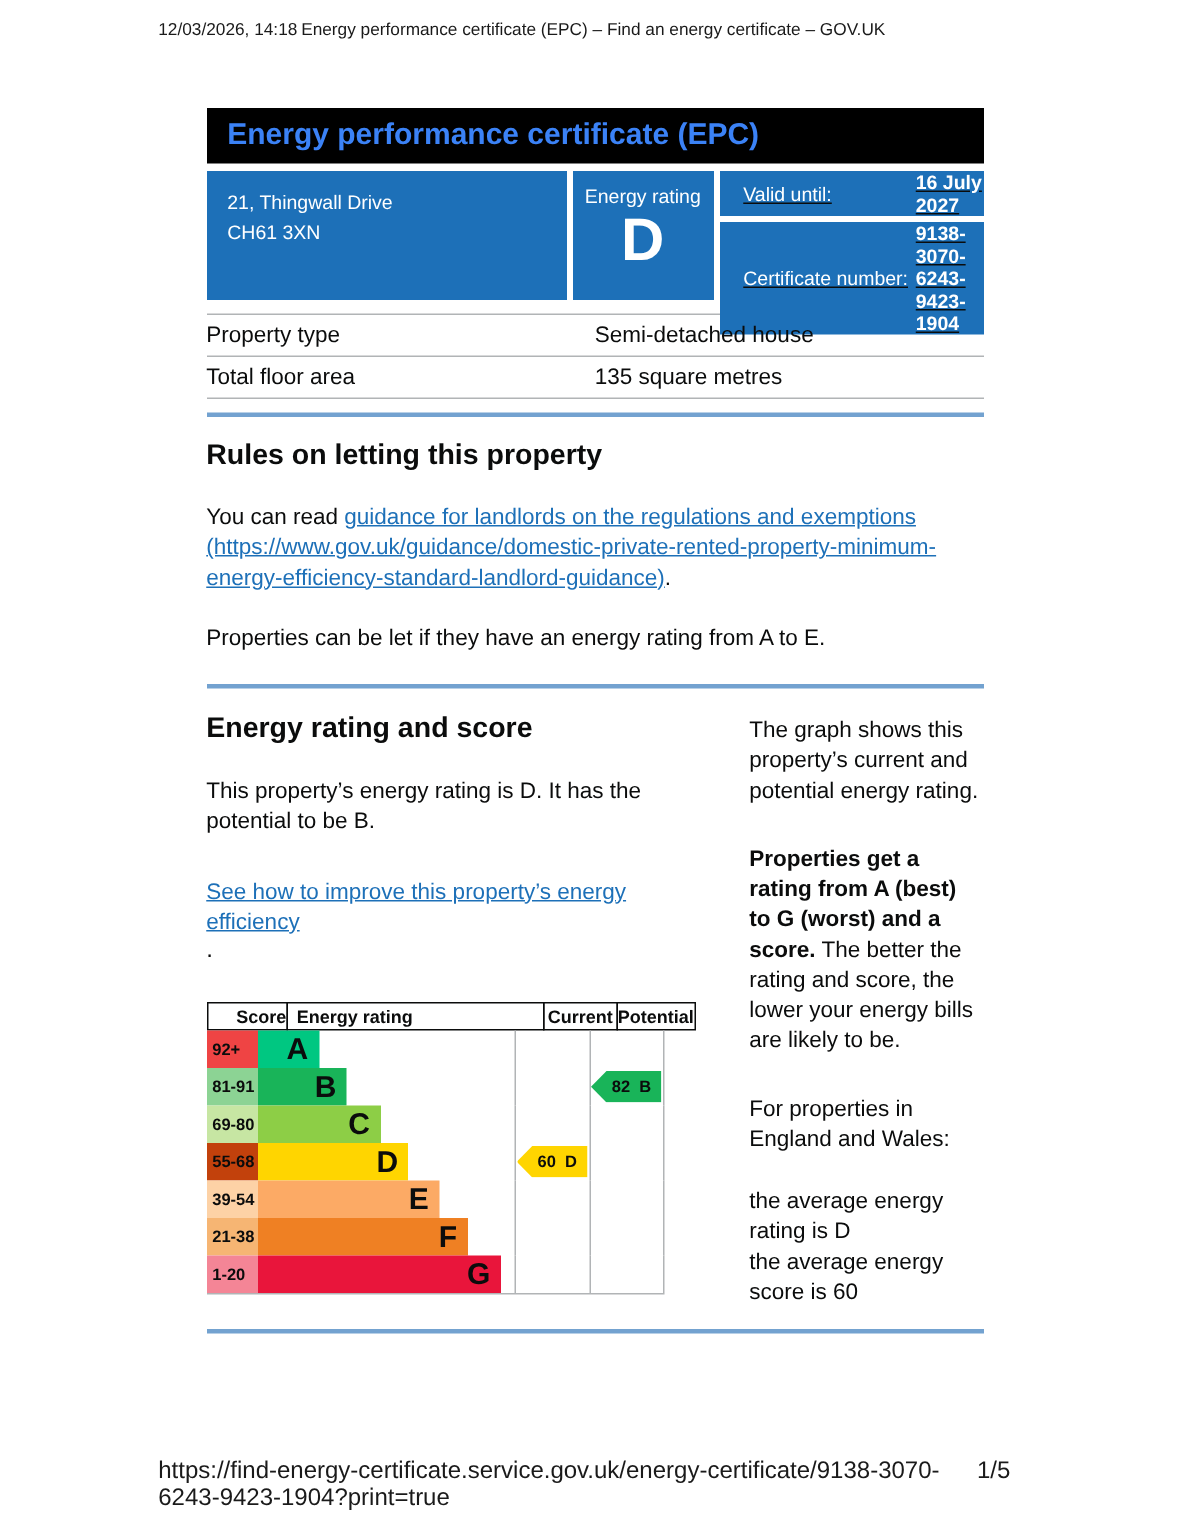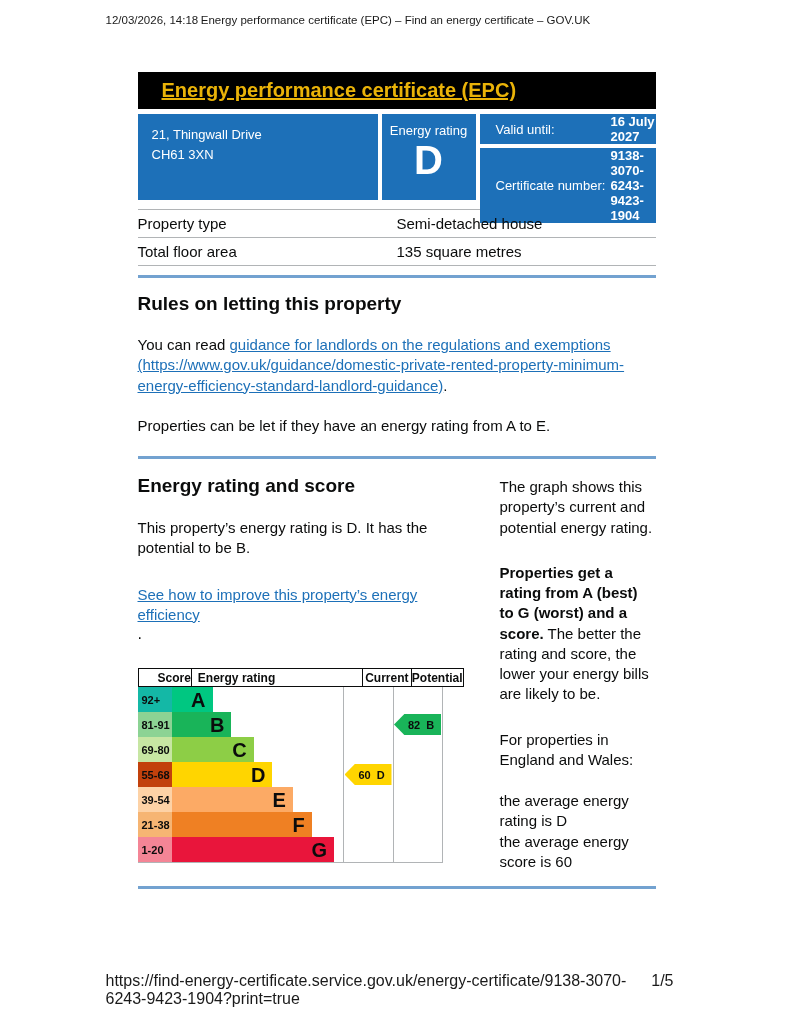--- a/index.html
+++ b/index.html
@@ -9,31 +9,31 @@
 
   
   .print-header { position:relative; padding-top:14px; height:28px; font-size:11.5px; color:#1a1a1a; }
   .print-header .ph-date { position:absolute; left:30px; top:14px; }
   .print-header .ph-title { text-align:center; }
   .print-footer { position:absolute; left:30px; right:42px; bottom:16px; display:flex; justify-content:space-between; font-size:16px; color:#1a1a1a; }
 
   .content { margin:44px 60px 0 62px; }
 
   
-  .banner { background:#000; color:#eab308; height:37px; display:flex; align-items:center; padding-left:24px;text-decoration:underline; }
+  .banner { background:#000; color:#3b82f6; height:37px; display:flex; align-items:center; padding-left:14px; }
   .banner h1 { font-size:20px; font-weight:bold; }
 
   
   .summary-box { display:flex; gap:4px; margin-top:5px; height:86px; }
   .cell { background:#1d70b8; color:#fff; }
   .addr-cell { flex:0 0 240px; padding:11px 14px; font-size:13px; line-height:1.55; }
   .rating-cell { flex:0 0 94px; text-align:center; padding-top:9px; }
   .rating-cell .rc-label { font-size:13px; }
   .rating-cell .rc-letter { font-size:40px; font-weight:bold; line-height:1.1; }
-  .right-cells { flex:1; display:flex; flex-direction:column; gap:4px; }
+  .right-cells { flex:1; display:flex; flex-direction:column; gap:4px;text-decoration:underline; }
   .kv { flex:1; display:flex; align-items:center; font-size:13px; }
   .kv .k { width:131px; padding-left:16px; flex:0 0 131px; }
   .kv .v { font-weight:bold; }
 
   
   .prop-table { margin-top:9px; font-size:15px; }
   .prop-row { display:flex; border-top:1px solid #b1b4b6; padding:5px 0 5px; }
   .prop-row:last-child { border-bottom:1px solid #b1b4b6; }
   .prop-label { flex:0 0 50%; }
   .prop-value { flex:1; }
@@ -143,21 +143,21 @@
 
         <div class="epc-chart">
           <div class="epc-head">
             <div class="h-score">Score</div>
             <div class="h-rating">Energy rating</div>
             <div class="h-current">Current</div>
             <div class="h-potential">Potential</div>
           </div>
           <div>
               <div class="epc-row">
-                <div class="epc-score" style="background: #14b8a6;">92+</div>
+                <div class="epc-score" style="background: #ef4444;">92+</div>
                 <div class="epc-rating-area">
                   <div class="epc-bar" style="width: 24%; background: rgb(0, 199, 129);">
                     <span class="epc-letter">A</span>
                   </div>
                 </div>
                 <div class="epc-col"></div>
                 <div class="epc-col last"></div>
               </div>
               <div class="epc-row">
                 <div class="epc-score" style="background: rgb(140, 211, 148);">81-91</div>

